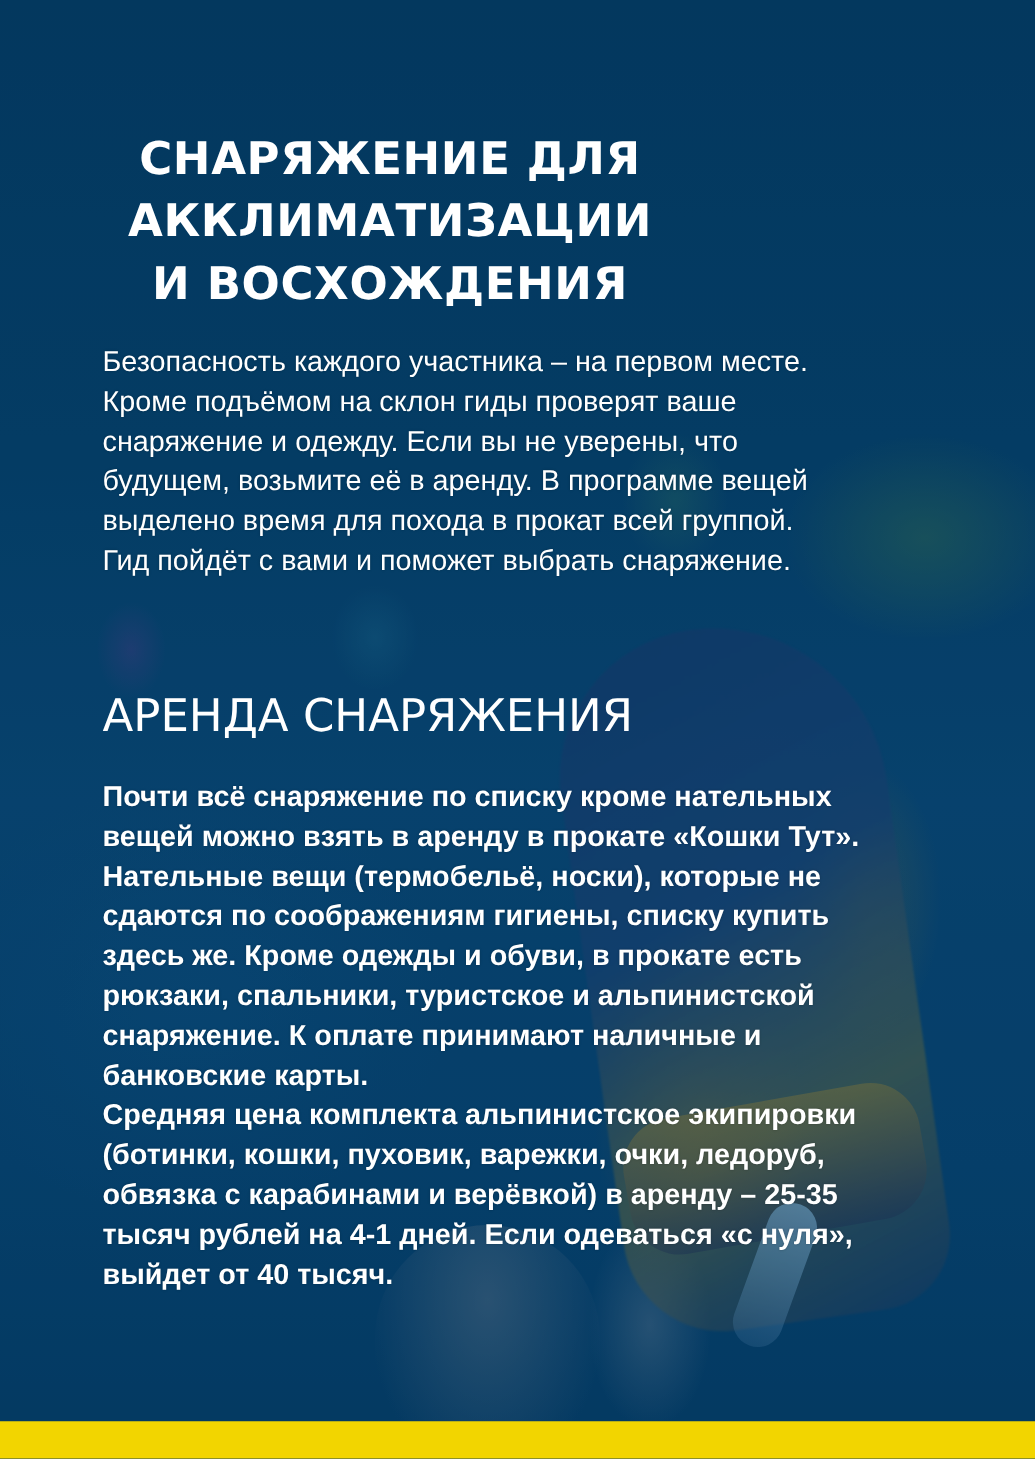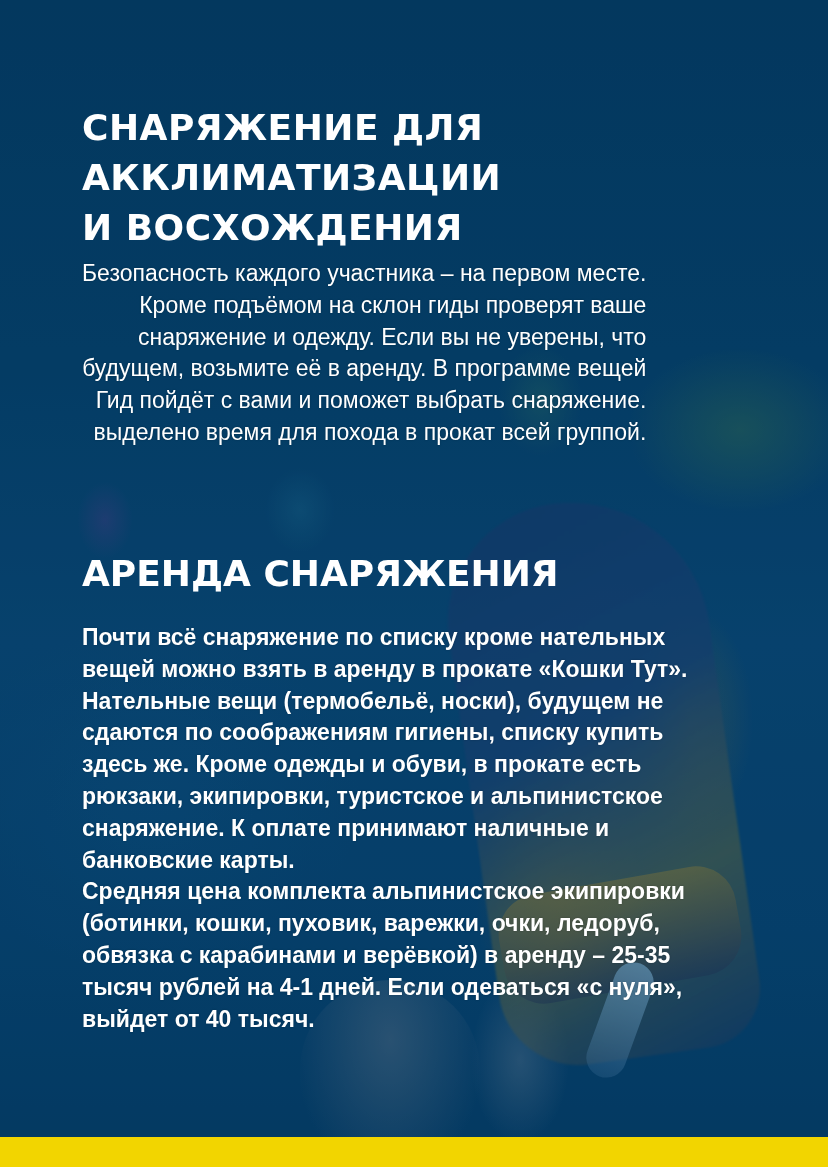--- a/index.html
+++ b/index.html
@@ -86,40 +86,40 @@
       left: 0;
       margin: 0;
       font-family: "DejaVu Sans", sans-serif;
       font-weight: 900;
       font-size: 36px;
       line-height: 50px;
       letter-spacing: 0.5px;
       text-transform: uppercase;
       width: 460px;
     }
-    .title-line { display: block; white-space: nowrap; }
+    .title-line { display: block; white-space: nowrap; text-align: center; }
     .body-text {
       position: absolute;
       left: 0;
       margin: 0;
       font-family: "Liberation Sans", sans-serif;
       font-size: 23px;
       line-height: 31.8px;
       color: #ffffff;
       text-shadow: 0 0 2px rgba(0,0,0,0.25);
     }
     .body-line { display: block; white-space: nowrap; }
-    .body1 { top: 258px; text-align: right; }
+    .body1 { top: 274px; }
     h2.subtitle {
       position: absolute;
       top: 549px;
       left: 0;
       margin: 0;
       font-family: "DejaVu Sans", sans-serif;
-      font-weight: 700;
+      font-weight: 400;
       font-size: 36px;
       line-height: 50px;
       text-transform: uppercase;
       white-space: nowrap;
     }
     .body2 { top: 622px; font-weight: bold; }
     .footer-bar {
       position: absolute;
       left: 0;
       bottom: 0;
@@ -143,33 +143,33 @@
     <span class="title-line">СНАРЯЖЕНИЕ ДЛЯ</span>
     <span class="title-line">АККЛИМАТИЗАЦИИ</span>
     <span class="title-line">И ВОСХОЖДЕНИЯ</span>
   </h1>
 
   <p class="body-text body1">
     <span class="body-line">Безопасность каждого участника – на первом месте.</span>
     <span class="body-line">Кроме подъёмом на склон гиды проверят ваше</span>
     <span class="body-line">снаряжение и одежду. Если вы не уверены, что</span>
     <span class="body-line">будущем, возьмите её в аренду. В программе вещей</span>
+    <span class="body-line">выделено время для похода в прокат всей группой.</span>
     <span class="body-line">Гид пойдёт с вами и поможет выбрать снаряжение.</span>
-    <span class="body-line">выделено время для похода в прокат всей группой.</span>
   </p>
 
   <h2 class="subtitle">АРЕНДА СНАРЯЖЕНИЯ</h2>
 
   <p class="body-text body2">
     <span class="body-line">Почти всё снаряжение по списку кроме нательных</span>
     <span class="body-line">вещей можно взять в аренду в прокате «Кошки Тут».</span>
-    <span class="body-line">Нательные вещи (термобельё, носки), будущем не</span>
+    <span class="body-line">Нательные вещи (термобельё, носки), которые не</span>
     <span class="body-line">сдаются по соображениям гигиены, списку купить</span>
     <span class="body-line">здесь же. Кроме одежды и обуви, в прокате есть</span>
-    <span class="body-line">рюкзаки, экипировки, туристское и альпинистское</span>
+    <span class="body-line">рюкзаки, спальники, туристское и альпинистской</span>
     <span class="body-line">снаряжение. К оплате принимают наличные и</span>
     <span class="body-line">банковские карты.</span>
     <span class="body-line">Средняя цена комплекта альпинистское экипировки</span>
     <span class="body-line">(ботинки, кошки, пуховик, варежки, очки, ледоруб,</span>
     <span class="body-line">обвязка с карабинами и верёвкой) в аренду – 25-35</span>
     <span class="body-line">тысяч рублей на 4-1 дней. Если одеваться «с нуля»,</span>
     <span class="body-line">выйдет от 40 тысяч.</span>
   </p>
 </div>
 

